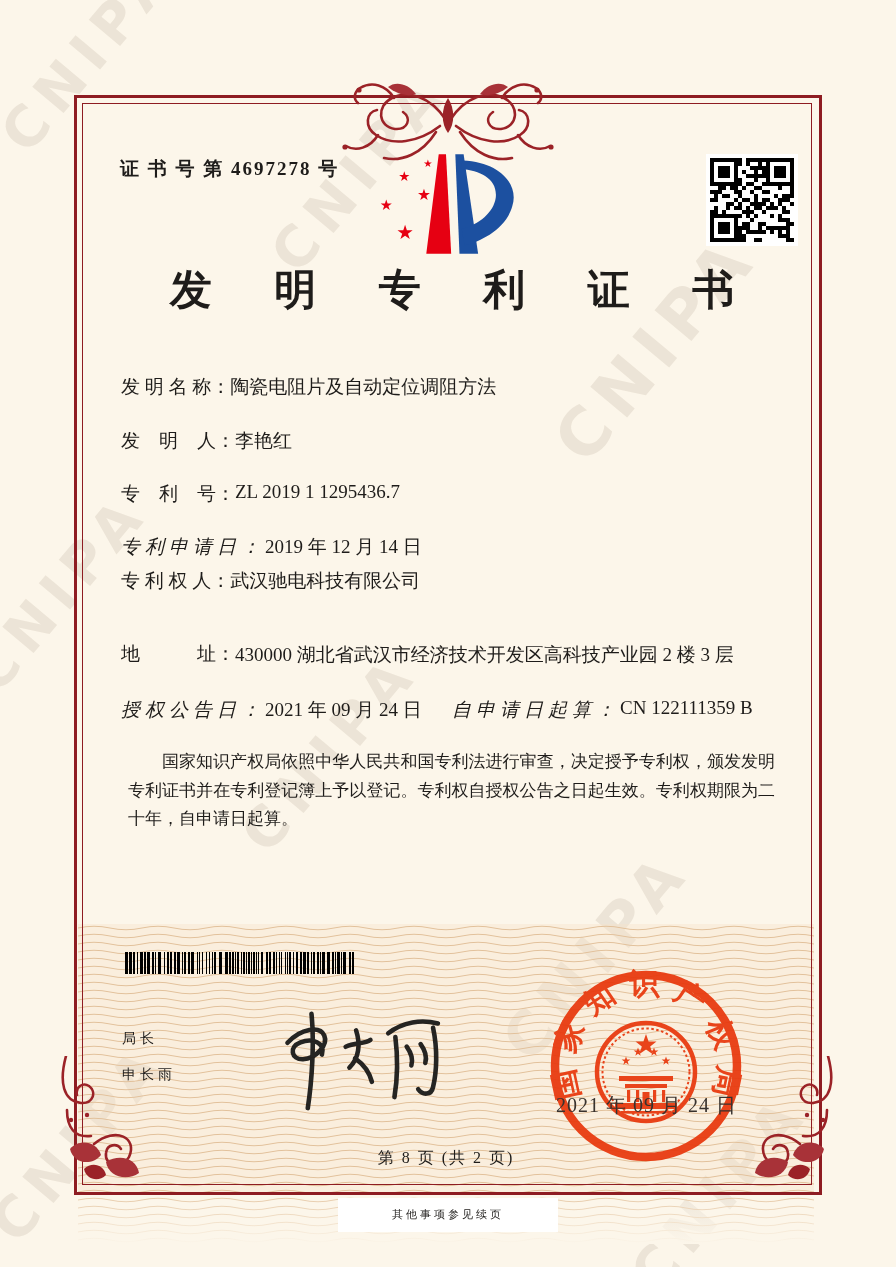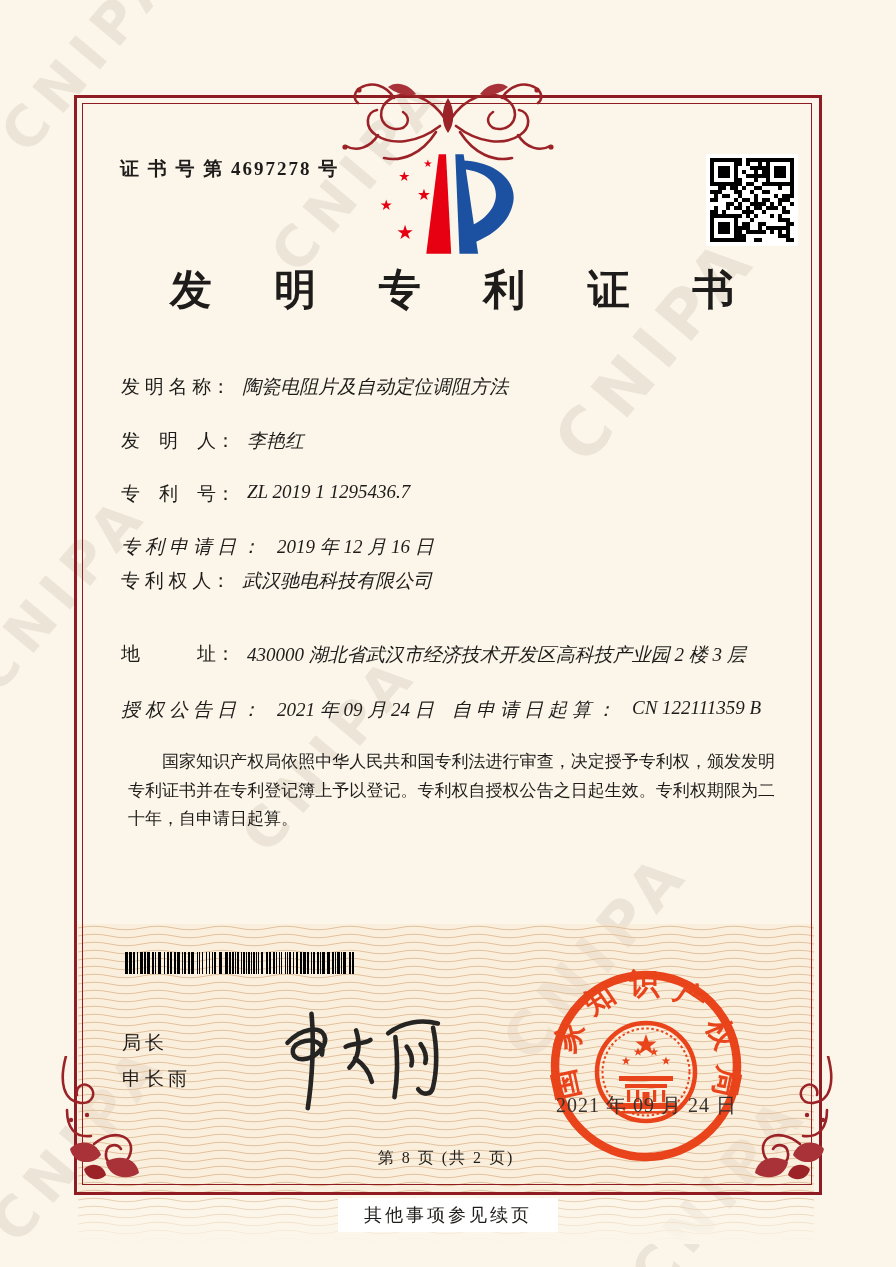--- a/index.html
+++ b/index.html
@@ -25,41 +25,41 @@
   #frame-inner{left:82px;top:103px;width:728px;height:1080px;border:1px solid var(--border-red);z-index:2;}
   
   #cert-number{left:120px;top:156px;font-size:19px;letter-spacing:2px;z-index:3;font-weight:bold;}
   #logo{left:372px;top:148px;width:148px;height:114px;z-index:3;}
   #qr-box{left:706px;top:154px;width:92px;height:92px;background:#fff;z-index:3;padding:4px;box-sizing:border-box;}
   #doc-title{left:75px;top:262px;width:742px;text-align:center;font-size:42px;font-weight:bold;
     letter-spacing:26px;padding-left:38px;box-sizing:border-box;z-index:3;}
   
   .field-row{position:absolute;left:121px;font-size:19px;z-index:3;white-space:nowrap;}
   .field-label{display:inline-block;}
-  .field-value{display:inline-block;margin-left:12px;white-space:normal;vertical-align:top;font-style:italic;}
+  .field-value{display:inline-block;white-space:normal;vertical-align:top;}
   .ls-sm{letter-spacing:5px;font-style:italic;}
   #row-addr .field-value{width:505px;line-height:27px;}
   #row-pub2{left:452px;}
   
   #body-text{left:120px;top:740px;width:663px;font-size:17px;line-height:28.5px;text-align:justify;z-index:3;}
   #body-text p{margin:8px;text-indent:2em;}
   
   #barcode{left:125px;top:952px;z-index:3;}
   
-  .sig-label{left:122px;font-family:"DejaVu Sans","Liberation Sans",sans-serif;font-size:19px;letter-spacing:4px;z-index:3;}
+  .sig-label{left:122px;font-family:"DejaVu Sans","Liberation Sans",sans-serif;font-size:14px;letter-spacing:4px;z-index:3;}
   #sig-title{top:1030px;}
   #sig-name{top:1066px;}
   #signature-svg{left:260px;top:1000px;z-index:3;}
   
   #seal{left:546px;top:966px;z-index:4;}
   #seal-date{left:556px;top:1092px;font-size:20px;letter-spacing:1px;color:#38322e;z-index:5;}
   
   #page-indicator{left:75px;top:1148px;width:742px;text-align:center;font-size:16px;letter-spacing:2px;z-index:3;}
   #note-box{left:338px;top:1198px;width:220px;height:34px;background:#ffffff;z-index:3;
-    text-align:center;line-height:34px;font-size:18px;letter-spacing:3px;}
+    text-align:center;line-height:34px;font-size:11px;letter-spacing:3px;font-family:Liberation Mono, monospace;}
   
   #waves{left:78px;top:924px;z-index:1;}
   
   #orn-top{left:318px;top:66px;z-index:3;}
   #orn-bl{left:56px;top:1056px;z-index:3;}
   #orn-br{left:732px;top:1056px;z-index:3;transform:scaleX(-1);}
 </style>
 </head>
 <body>
 
@@ -306,21 +306,21 @@
 <div class="field-row" style="top:374px;">
   <span class="field-label">发 明 名 称：</span><span class="field-value">陶瓷电阻片及自动定位调阻方法</span>
 </div>
 <div class="field-row" style="top:428px;">
   <span class="field-label">发　明　人：</span><span class="field-value">李艳红</span>
 </div>
 <div class="field-row" style="top:481px;">
   <span class="field-label">专　利　号：</span><span class="field-value">ZL 2019 1 1295436.7</span>
 </div>
 <div class="field-row" style="top:534px;">
-  <span class="field-label ls-sm">专利申请日：</span><span class="field-value">2019 年 12 月 16 日</span>
+  <span class="field-label ls-sm">专利申请日：</span><span class="field-value">2019 年 12 月 14 日</span>
 </div>
 <div class="field-row" style="top:568px;">
   <span class="field-label">专 利 权 人：</span><span class="field-value">武汉驰电科技有限公司</span>
 </div>
 <div class="field-row" id="row-addr" style="top:641px;">
   <span class="field-label">地　　　址：</span><span class="field-value">430000 湖北省武汉市经济技术开发区高科技产业园 2 楼 3 层</span>
 </div>
 <div class="field-row" style="top:697px;">
   <span class="field-label ls-sm">授权公告日：</span><span class="field-value">2021 年 09 月 24 日</span>
 </div>

